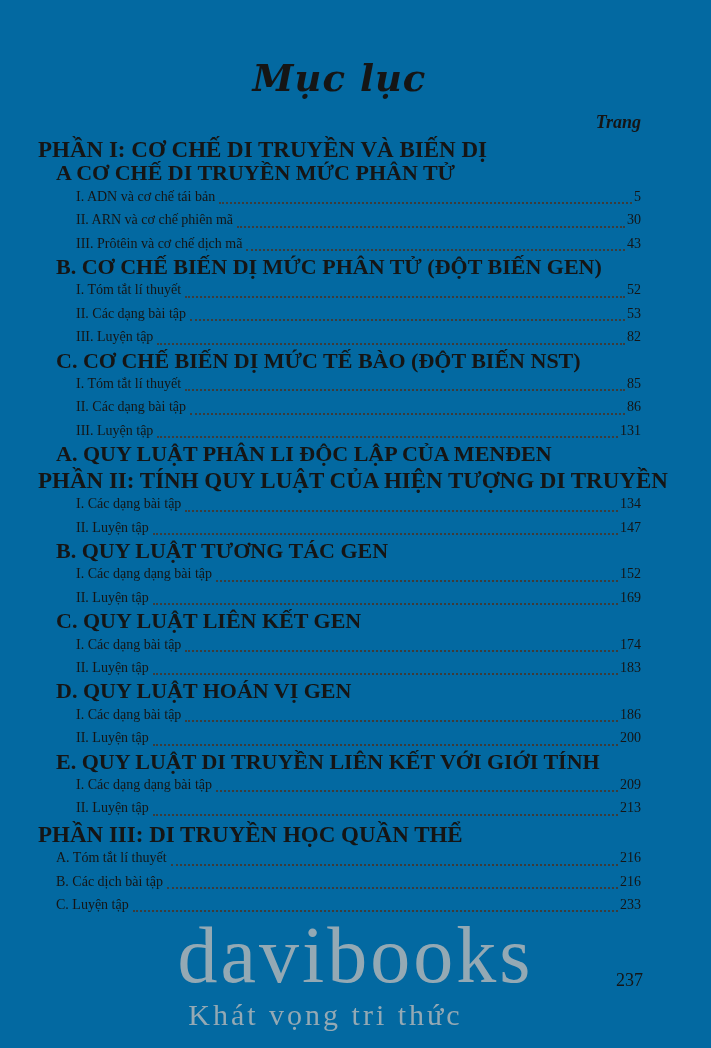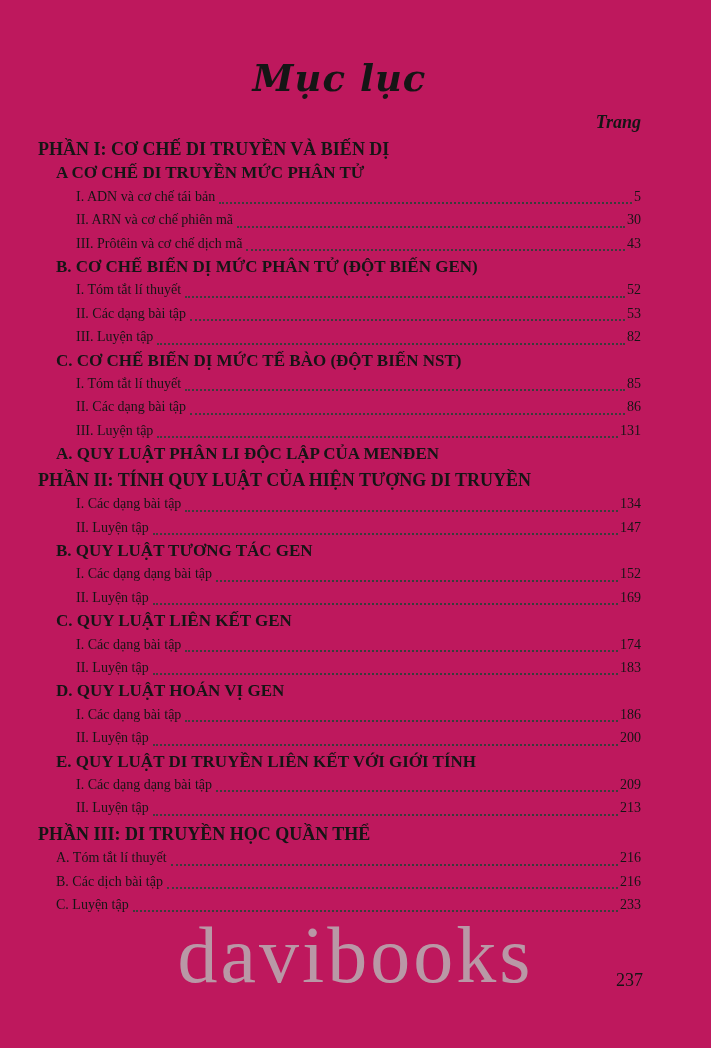--- a/index.html
+++ b/index.html
@@ -1,20 +1,20 @@
 <!DOCTYPE html>
 <html><head>
 <meta charset="utf-8">
 <style>
   * { margin: 0; padding: 0; box-sizing: border-box; }
   html, body { background: #ffffff; }
   .page {
     width: 711px;
     height: 1048px;
-    background: #be185d;
+    background: #0369a1;
     position: relative;
     overflow: hidden;
     font-family: "Liberation Serif", serif;
     color: #151515;
   }
   .content { padding: 56px 70px 0 38px; position: relative; z-index: 1; }
   .doc-title {
     text-align: center;
     font-family: "DejaVu Serif", serif;
     font-style: italic;
@@ -25,22 +25,22 @@
   }
   .trang-label {
     text-align: right;
     font-style: italic;
     font-weight: bold;
     font-size: 18px;
     margin-bottom: 5px;
   }
   .toc { width: 100%; }
   .row { display: flex; line-height: 23.4px; font-size: 14px; }
-  .row.heading { font-weight: bold; font-size: 17px; }
-  .row.part { font-size: 18px; margin-top: 3px; }
+  .row.heading { font-weight: bold; font-size: 22px; }
+  .row.part { font-size: 23px; margin-top: 3px; }
   .indent-0 { padding-left: 0; }
   .indent-1 { padding-left: 18px; }
   .indent-2 { padding-left: 38px; }
   .label { white-space: nowrap; }
   .leader {
     flex: 1;
     border-bottom: 2px dotted #3c3c3c;
     margin: 0 2px 4px 4px;
     min-width: 8px;
   }
@@ -224,14 +224,15 @@
   </div>
         <div class="row item indent-1">
     <span class="label">C. Luyện tập</span>
     <span class="leader"></span>
     <span class="pagenum">233</span>
   </div>
       </div>
   </div>
 
   <div class="watermark watermark-main">davibooks</div>
+  <div class="watermark watermark-sub">Khát vọng tri thức</div>
   <div class="folio">237</div>
 </div>
 
 </body></html>

